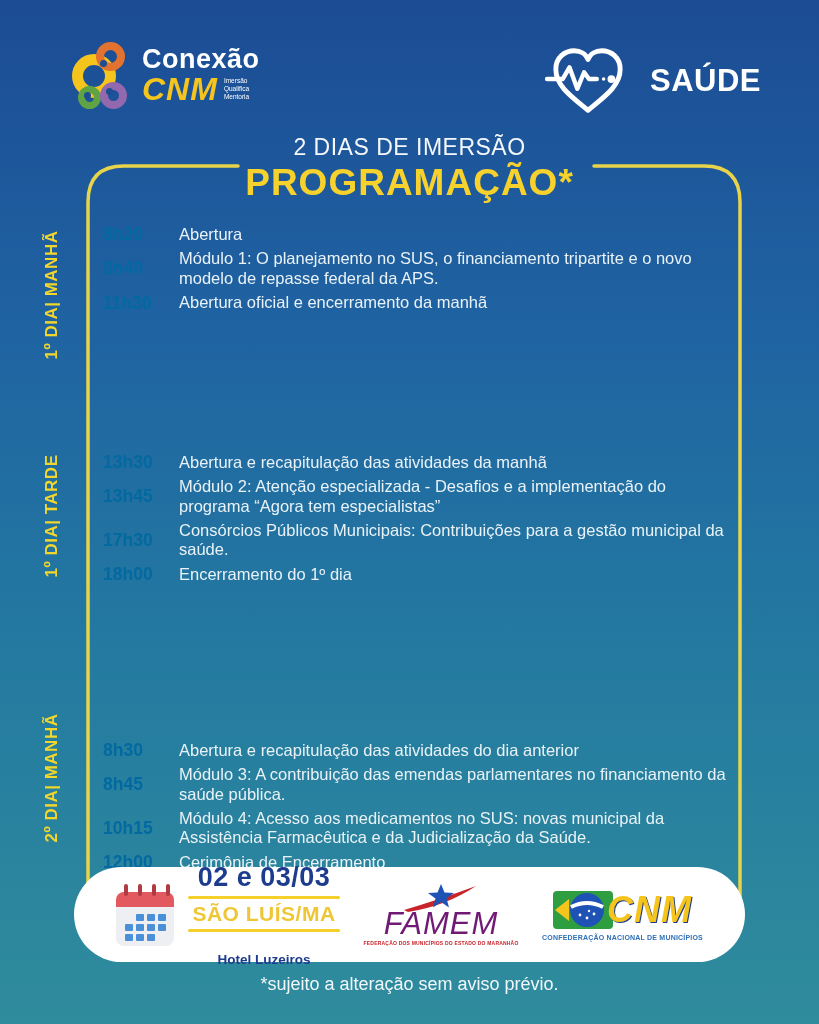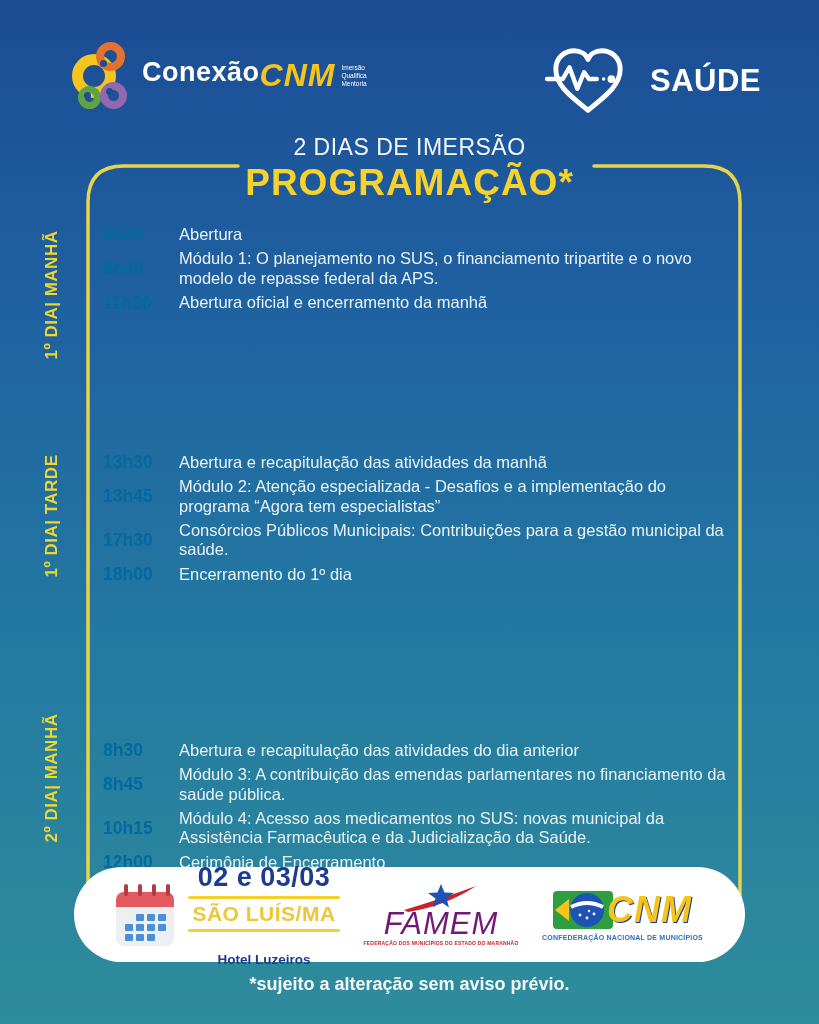--- a/index.html
+++ b/index.html
@@ -13,21 +13,21 @@
   .chain-icon{position:relative;width:62px;height:70px;}
   .ring{position:absolute;border-radius:50%;}
   .ring.yellow{left:2px;top:14px;width:22px;height:22px;border:11px solid #F5C51E;}
   .ring.orange{left:26px;top:2px;width:13px;height:13px;border:8px solid #E2722F;}
   .ring.green{left:8px;top:46px;width:9px;height:9px;border:7px solid #5FA344;}
   .ring.purple{left:30px;top:42px;width:11px;height:11px;border:8px solid #9268AE;}
   .dot{position:absolute;width:7px;height:7px;border-radius:50%;background:#1C4E95;}
   .dot.d1{left:30px;top:20px;}
   .dot.d2{left:14px;top:52px;}
   .dot.d3{left:36px;top:48px;}
-  .logo-cnm-text{display:flex;flex-direction:row;line-height:1;}
+  .logo-cnm-text{display:flex;flex-direction:column;line-height:1;}
   .logo-line1{color:#fff;font-weight:800;font-size:27px;letter-spacing:.5px;}
   .logo-row2{display:flex;align-items:flex-end;gap:6px;}
   .logo-line2{color:#F5C51E;font-weight:800;font-style:italic;font-size:32px;letter-spacing:1px;}
   .logo-tagline{display:flex;flex-direction:column;gap:1px;padding-bottom:4px;}
   .logo-tagline span{color:#fff;font-size:6.5px;line-height:1.1;}
   .logo-saude{position:absolute;right:58px;top:42px;display:flex;align-items:center;gap:18px;justify-content:space-between;}
   .saude-label{color:#fff;font-weight:800;font-size:31px;letter-spacing:.5px;}
   
   .title-wrap{position:absolute;left:0;top:134px;width:100%;text-align:center;z-index:2;}
   .title-sub{color:#F4F8FB;font-size:23px;font-weight:500;letter-spacing:.5px;text-align:center;}
@@ -68,21 +68,21 @@
   .famem-logo{display:flex;flex-direction:column;align-items:center;line-height:1;}
   .famem-name{color:#701a75;font-weight:400;font-style:italic;font-size:31px;letter-spacing:1px;margin-top:-6px;}
   .famem-tagline{color:#C9242B;font-weight:700;font-size:5px;margin-top:2px;letter-spacing:.2px;}
   .cnm-logo{display:flex;flex-direction:column;align-items:center;line-height:1;}
   .cnm-top{display:flex;align-items:center;}
   .cnm-name{color:#F5C51E;font-weight:800;font-style:italic;font-size:36px;letter-spacing:1px;
     margin-left:-10px;text-shadow:1px 1px 0 #1D3C8E;}
   .cnm-tagline{color:#2E6FB8;font-weight:700;font-size:7px;margin-top:3px;letter-spacing:.2px;}
   
   .disclaimer{position:absolute;left:0;top:974px;width:100%;text-align:center;
-    color:#F2F7FA;font-size:18px;z-index:2;font-weight:bold;}
+    color:#F2F7FA;font-size:18px;z-index:2;}
 </style>
 </head>
 <body>
 
 <div class="logo-cnm">
   <div class="chain-icon">
     <div class="ring yellow"></div>
     <div class="ring orange"></div>
     <div class="ring green"></div>
     <div class="ring purple"></div>

